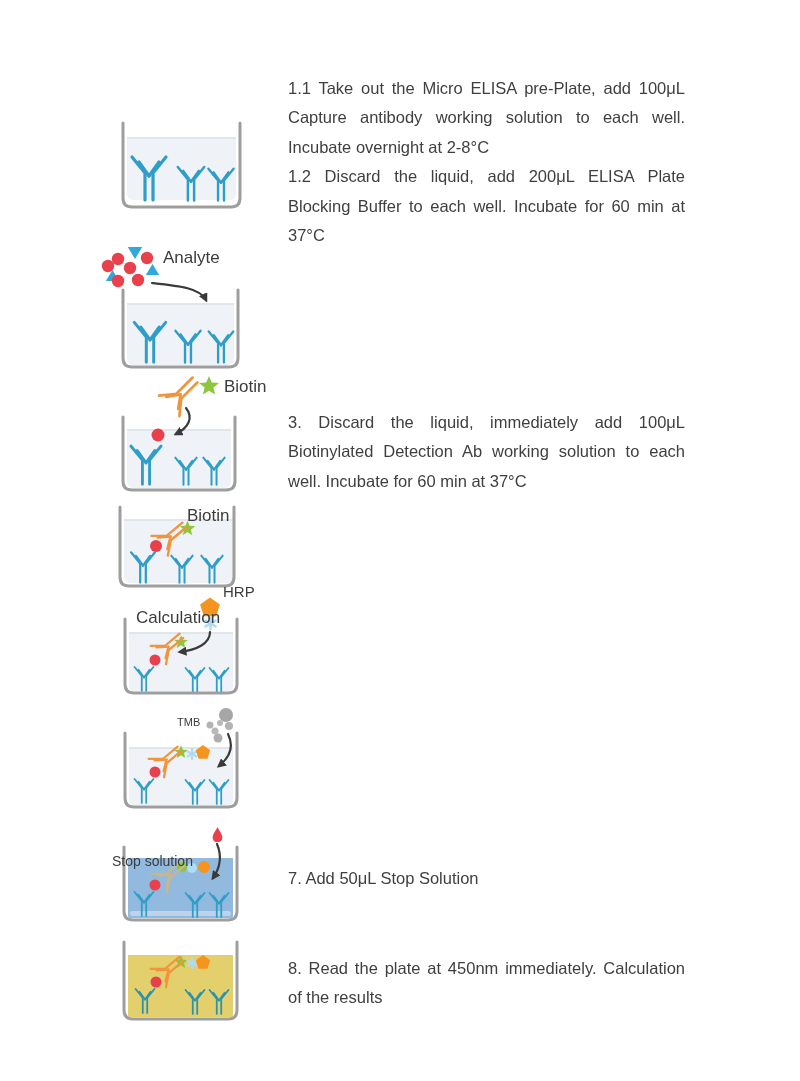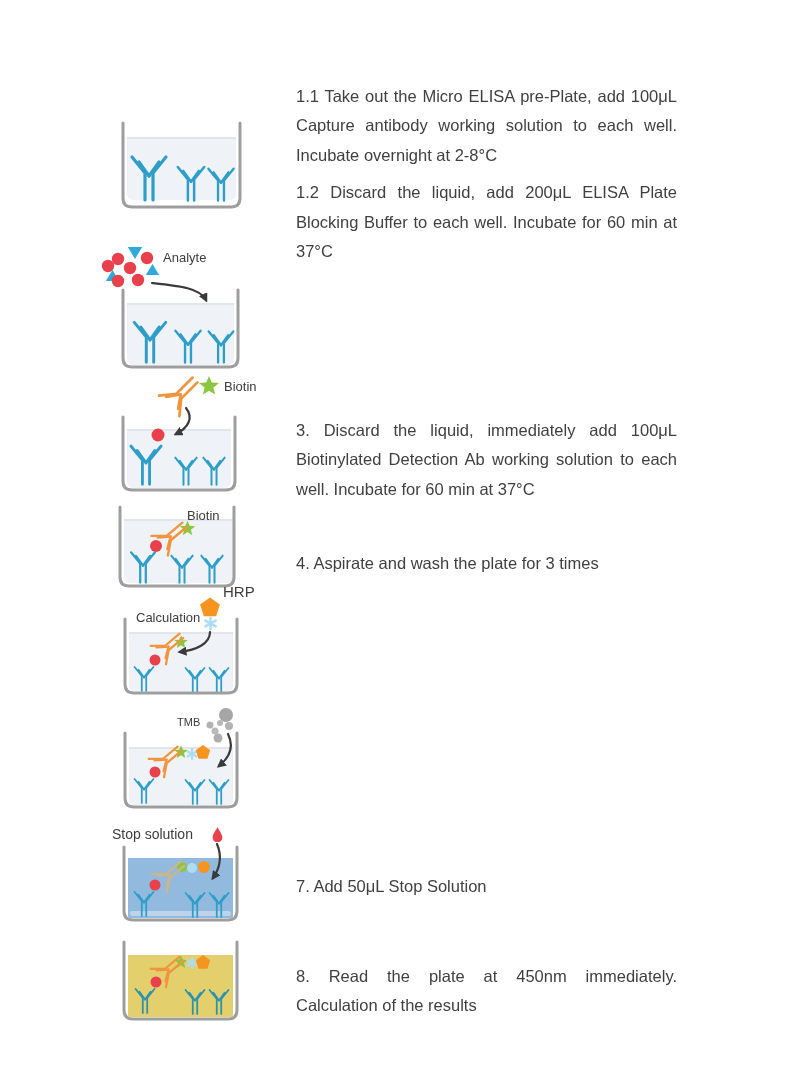--- a/index.html
+++ b/index.html
@@ -1,21 +1,21 @@
 <!DOCTYPE html>
 <html style="--antibody-teal: #2E9EC8; --antibody-teal-dark: #2B93AC; --antibody-orange: #F0953E; --analyte-red: #E8414B; --triangle-blue: #2FA8DC; --biotin-green: #8CC63E; --streptavidin-blue: #AEDCF2; --hrp-orange: #F5941E; --tmb-gray: #A6A6A6; --stop-blue: #92B9DE; --substrate-yellow: #E3CF6B; --faded-tan: #C9B68C; --well-gray: #9E9E9E; --liquid-light: #EFF2F6; --liquid-line: #E0E6EB; --arrow-dark: #3a3a3a; --text-dark: #3f3f3f; --label-dark: #3c3c3c;"><head>
 <meta charset="utf-8">
 <style>
   html,body{margin:0;padding:0;background:#ffffff;}
   .canvas{position:relative;width:800px;height:1081px;background:#ffffff;overflow:hidden;
           font-family:"Liberation Sans",sans-serif;}
   .step-text{position:absolute;left:288px;width:397px;color:var(--text-dark,#3f3f3f);
              font-size:16.5px;line-height:29.4px;text-align:justify;}
-  .step-text p{margin:8px;}
-  .ill-label{position:absolute;color:var(--label-dark,#3c3c3c);font-size:13px;line-height:15px;white-space:nowrap;}
+  .step-text p{margin:0;}
+  .ill-label{position:absolute;color:var(--label-dark,#3c3c3c);font-size:17px;line-height:15px;white-space:nowrap;}
   .ill{position:absolute;}
   .c-teal{color:var(--antibody-teal,#2E9EC8);}
   .c-teal-dark{color:var(--antibody-teal-dark,#2B93AC);}
   .c-orange{color:var(--antibody-orange,#F0953E);}
   .c-tan{color:var(--faded-tan,#C9B68C);}
   .c-green{color:var(--biotin-green,#8CC63E);}
   .c-lblue{color:var(--streptavidin-blue,#AEDCF2);}
   .c-hrp{color:var(--hrp-orange,#F5941E);}
   .c-red{color:var(--analyte-red,#E8414B);}
   .c-tri{color:var(--triangle-blue,#2FA8DC);}
@@ -214,32 +214,29 @@
     </g>
     <path class="wellwall" d="M16,7 L16,75 Q16,84 25,84 L120,84 Q129,84 129,75 L129,7"></path>
   </svg>
 
   <div class="ill-label" style="left:163px;top:250px">Analyte</div>
   <div class="ill-label" style="left:224px;top:379px">Biotin</div>
   <div class="ill-label" style="left:187px;top:508px">Biotin</div>
   <div class="ill-label" style="left:136px;top:610px">Calculation</div>
   <div class="ill-label" style="left:223px;top:584px;font-size:15px">HRP</div>
   <div class="ill-label" style="left:177px;top:715px;font-size:11px">TMB</div>
-  <div class="ill-label" style="left:112px;top:827px;font-size:14px">Stop solution</div>
+  <div class="ill-label" style="left:112px;top:854px;font-size:14px">Stop solution</div>
 
   <div class="step-text" style="top:74px">
     <p>1.1 Take out the Micro ELISA pre-Plate, add 100μL Capture antibody working solution to each well. Incubate overnight at 2-8°C</p>
     <p>1.2 Discard the liquid, add 200μL ELISA Plate Blocking Buffer to each well. Incubate for 60 min at 37°C</p>
   </div>
   <div class="step-text" style="top:408px">
     <p>3. Discard the liquid, immediately add 100μL Biotinylated Detection Ab working solution to each well. Incubate for 60 min at 37°C</p>
   </div>
-  <div class="step-text" style="top:541px">
-    <p>4. Aspirate and wash the plate for 3 times</p>
-  </div>
   <div class="step-text" style="top:864px">
     <p>7. Add 50μL Stop Solution</p>
   </div>
   <div class="step-text" style="top:954px">
     <p>8. Read the plate at 450nm immediately. Calculation of the results</p>
   </div>
 
 </div>
 
 </body></html>

